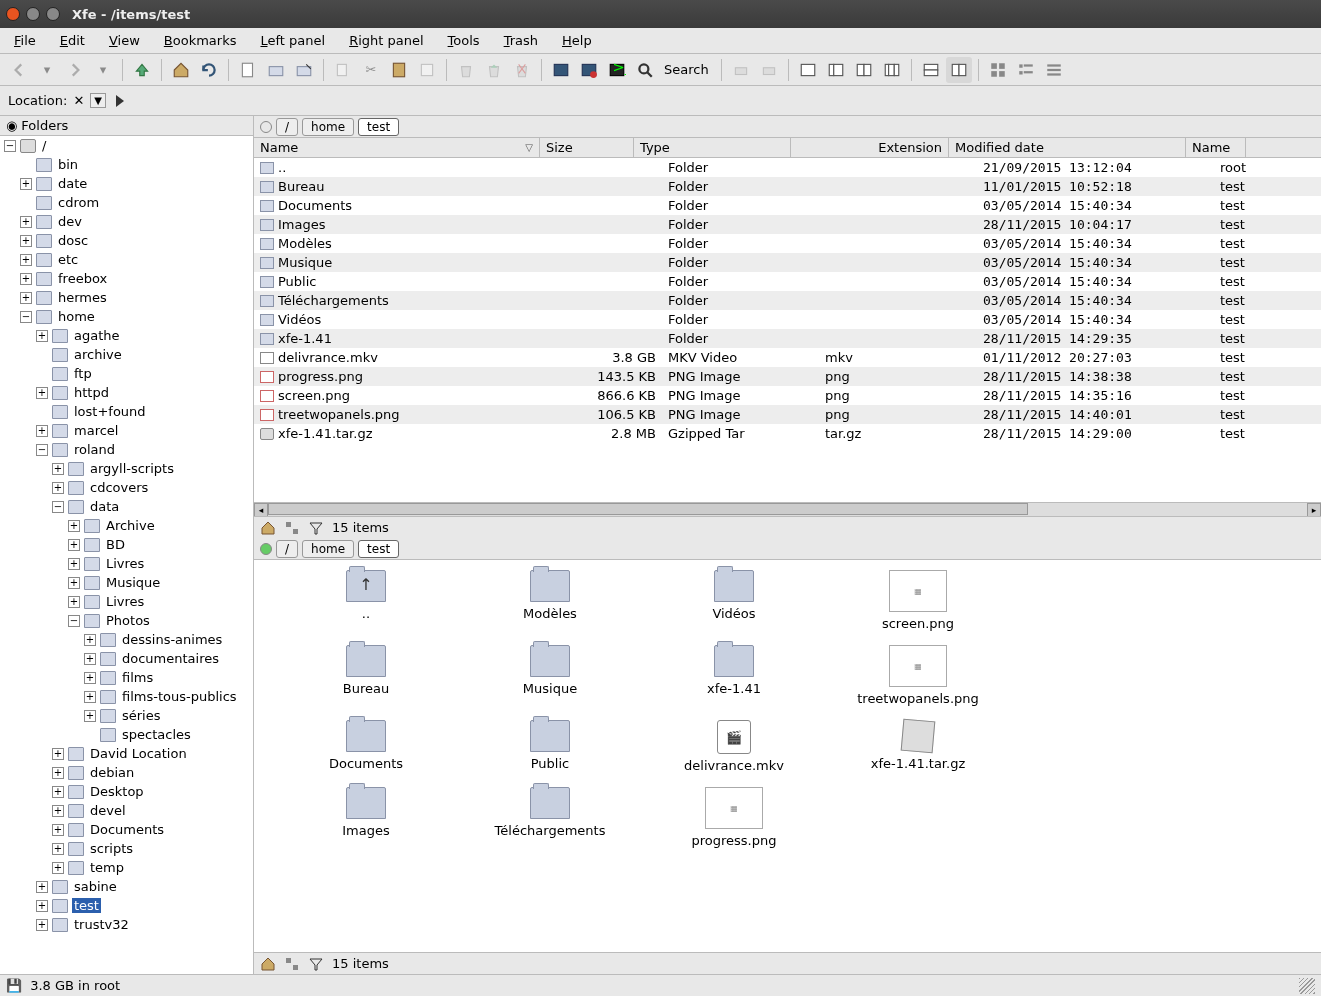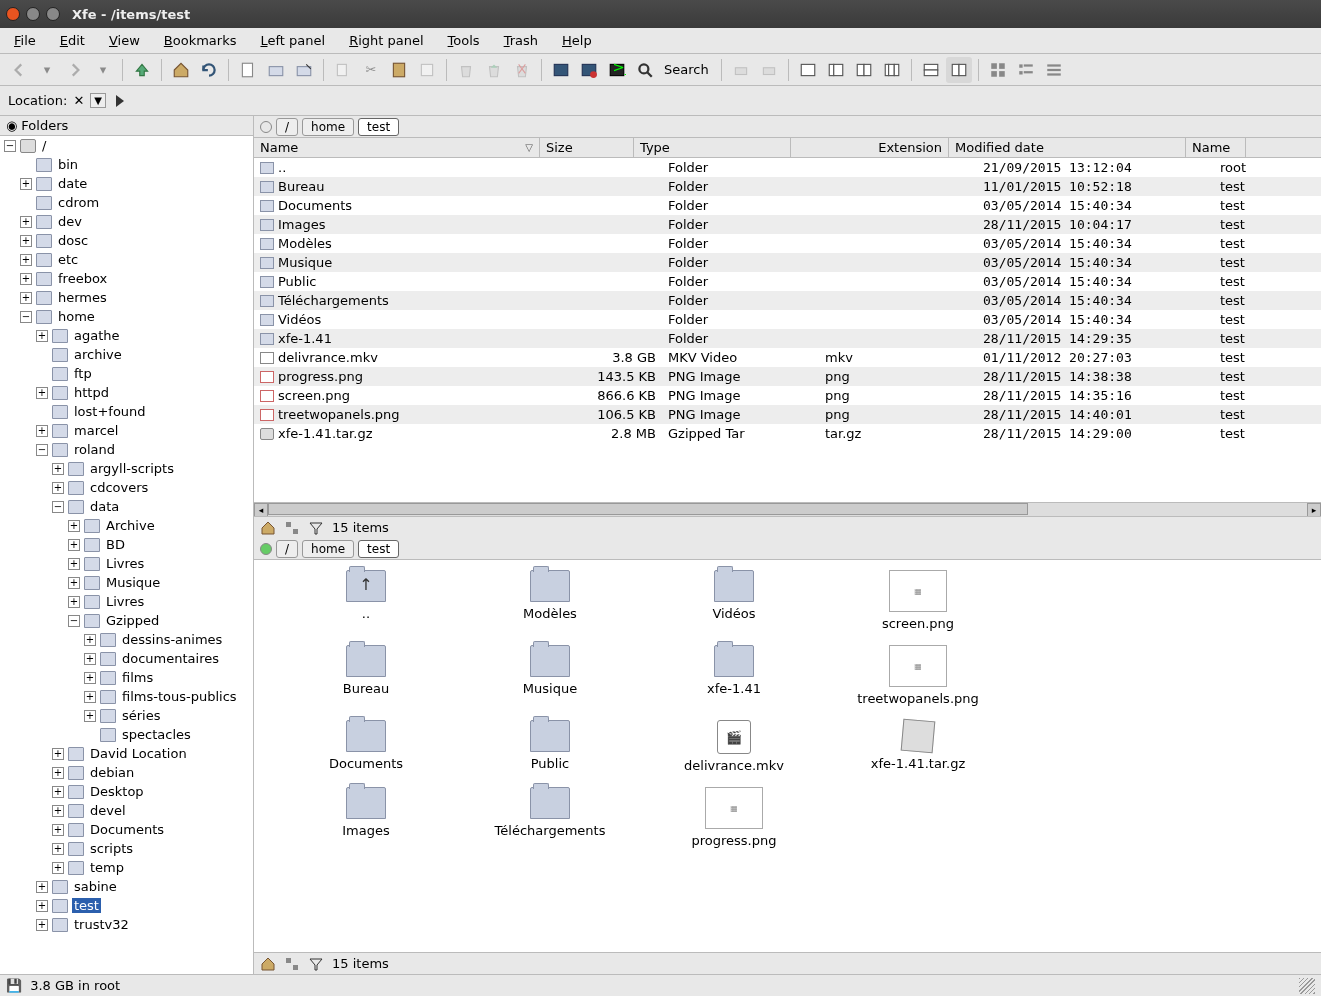--- a/index.html
+++ b/index.html
@@ -447,21 +447,21 @@
           <span class="tree-label ">Musique</span>
         </div>
         <div class="tree-node" style="padding-left: 68px;">
           <span class="tree-exp">+</span>
           <span class="tree-icon"></span>
           <span class="tree-label ">Livres</span>
         </div>
         <div class="tree-node" style="padding-left: 68px;">
           <span class="tree-exp">−</span>
           <span class="tree-icon"></span>
-          <span class="tree-label ">Gzipped</span>
+          <span class="tree-label ">Photos</span>
         </div>
         <div class="tree-node" style="padding-left: 84px;">
           <span class="tree-exp">+</span>
           <span class="tree-icon"></span>
           <span class="tree-label ">dessins-animes</span>
         </div>
         <div class="tree-node" style="padding-left: 84px;">
           <span class="tree-exp">+</span>
           <span class="tree-icon"></span>
           <span class="tree-label ">documentaires</span>

